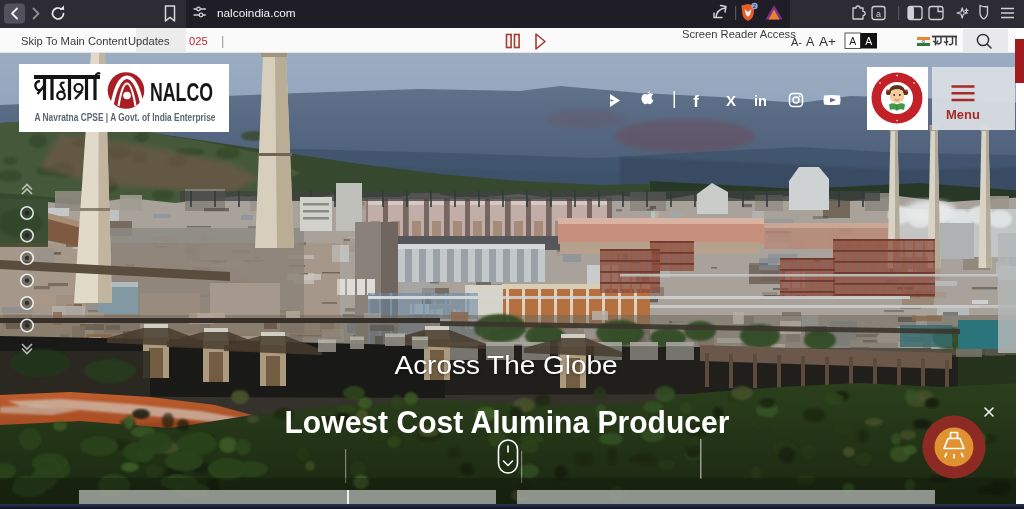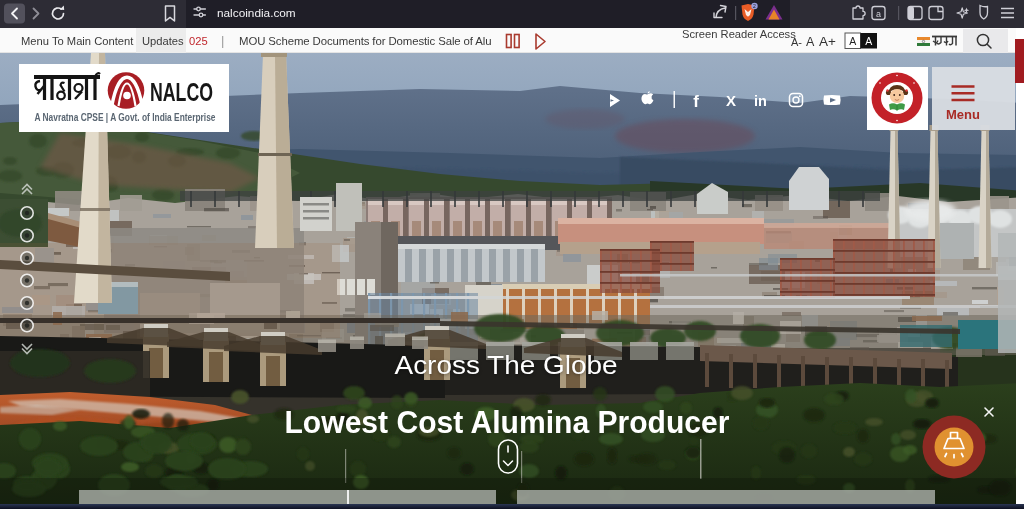--- a/index.html
+++ b/index.html
@@ -936,26 +936,25 @@
         <path d="M61,1.5 q2.5,-5 5,-2.5" stroke-width="2.2"></path>
       </g>
       <circle cx="107" cy="26.5" r="18.3" fill="#a81e24"></circle>
       <path d="M93,41 C100,4 116,4 123,41" stroke="#fff" stroke-width="3.4" fill="none"></path>
       <path d="M99.5,42 C104.5,12 111.5,12 116.5,42" stroke="#fff" stroke-width="2.2" fill="none"></path>
       <circle cx="108" cy="31.5" r="3.8" fill="#fff"></circle>
       <text x="131" y="36.5" font-family="Liberation Sans, sans-serif" font-size="26" font-weight="bold" fill="#161616" textLength="63" lengthAdjust="spacingAndGlyphs">NALCO</text>
       <text x="15.5" y="56.5" font-family="Liberation Sans, sans-serif" font-size="11" font-weight="bold" fill="#5a6672" textLength="181" lengthAdjust="spacingAndGlyphs">A Navratna CPSE | A Govt. of India Enterprise</text>
     </svg>
     <div class="abs" style="left:0;top:28px;width:1024px;height:25px;background:#fafafa;border-bottom:1px solid #e4e4e4"></div>
-    <div class="abs" style="left:21px;top:35px;font-size:11.2px;color:#3a3a3a">Menu To Main Content</div>
+    <div class="abs" style="left:21px;top:35px;font-size:11.2px;color:#3a3a3a">Skip To Main Content</div>
     <div class="abs" style="left:136px;top:28px;width:50px;height:25px;background:#ececec"></div>
-    <div class="abs" style="left:142px;top:35px;font-size:11.2px;color:#3a3a3a">Updates</div>
+    <div class="abs" style="left:128px;top:35px;font-size:11.2px;color:#3a3a3a">Updates</div>
     <div class="abs" style="left:189px;top:35px;font-size:11.2px;color:#c0272d;font-weight:normal">025</div>
     <div class="abs" style="left:221px;top:33px;font-size:13px;color:#999">|</div>
-    <div class="abs" style="left:239px;top:35px;font-size:11.4px;color:#3a3a3a;letter-spacing:-0.1px">MOU Scheme Documents for Domestic Sale of Alu</div>
     <div class="abs" style="left:682px;top:28px;font-size:11.2px;color:#3a3a3a">Screen Reader Access</div>
     <div class="abs" style="left:791px;top:36px;font-size:11px;color:#333">A-</div>
     <div class="abs" style="left:806px;top:35px;font-size:12.5px;color:#333">A</div>
     <div class="abs" style="left:819px;top:34px;font-size:13.5px;color:#333">A+</div>
     <svg width="1024" height="56" style="position:absolute;left:0;top:0">
       <rect x="506.5" y="34.5" width="4.6" height="13" fill="none" stroke="#a93a2e" stroke-width="1.6"></rect>
       <rect x="514.5" y="34.5" width="4.6" height="13" fill="none" stroke="#a93a2e" stroke-width="1.6"></rect>
       <path d="M536,34 L545,41.5 L536,49 Z" fill="none" stroke="#a93a2e" stroke-width="1.6" stroke-linejoin="round"></path>
       <rect x="845" y="33" width="15.5" height="15.5" fill="#fff" stroke="#555" stroke-width="1"></rect>
       <text x="852.7" y="45" font-family="Liberation Sans, sans-serif" font-size="10.5" fill="#222" text-anchor="middle">A</text>

